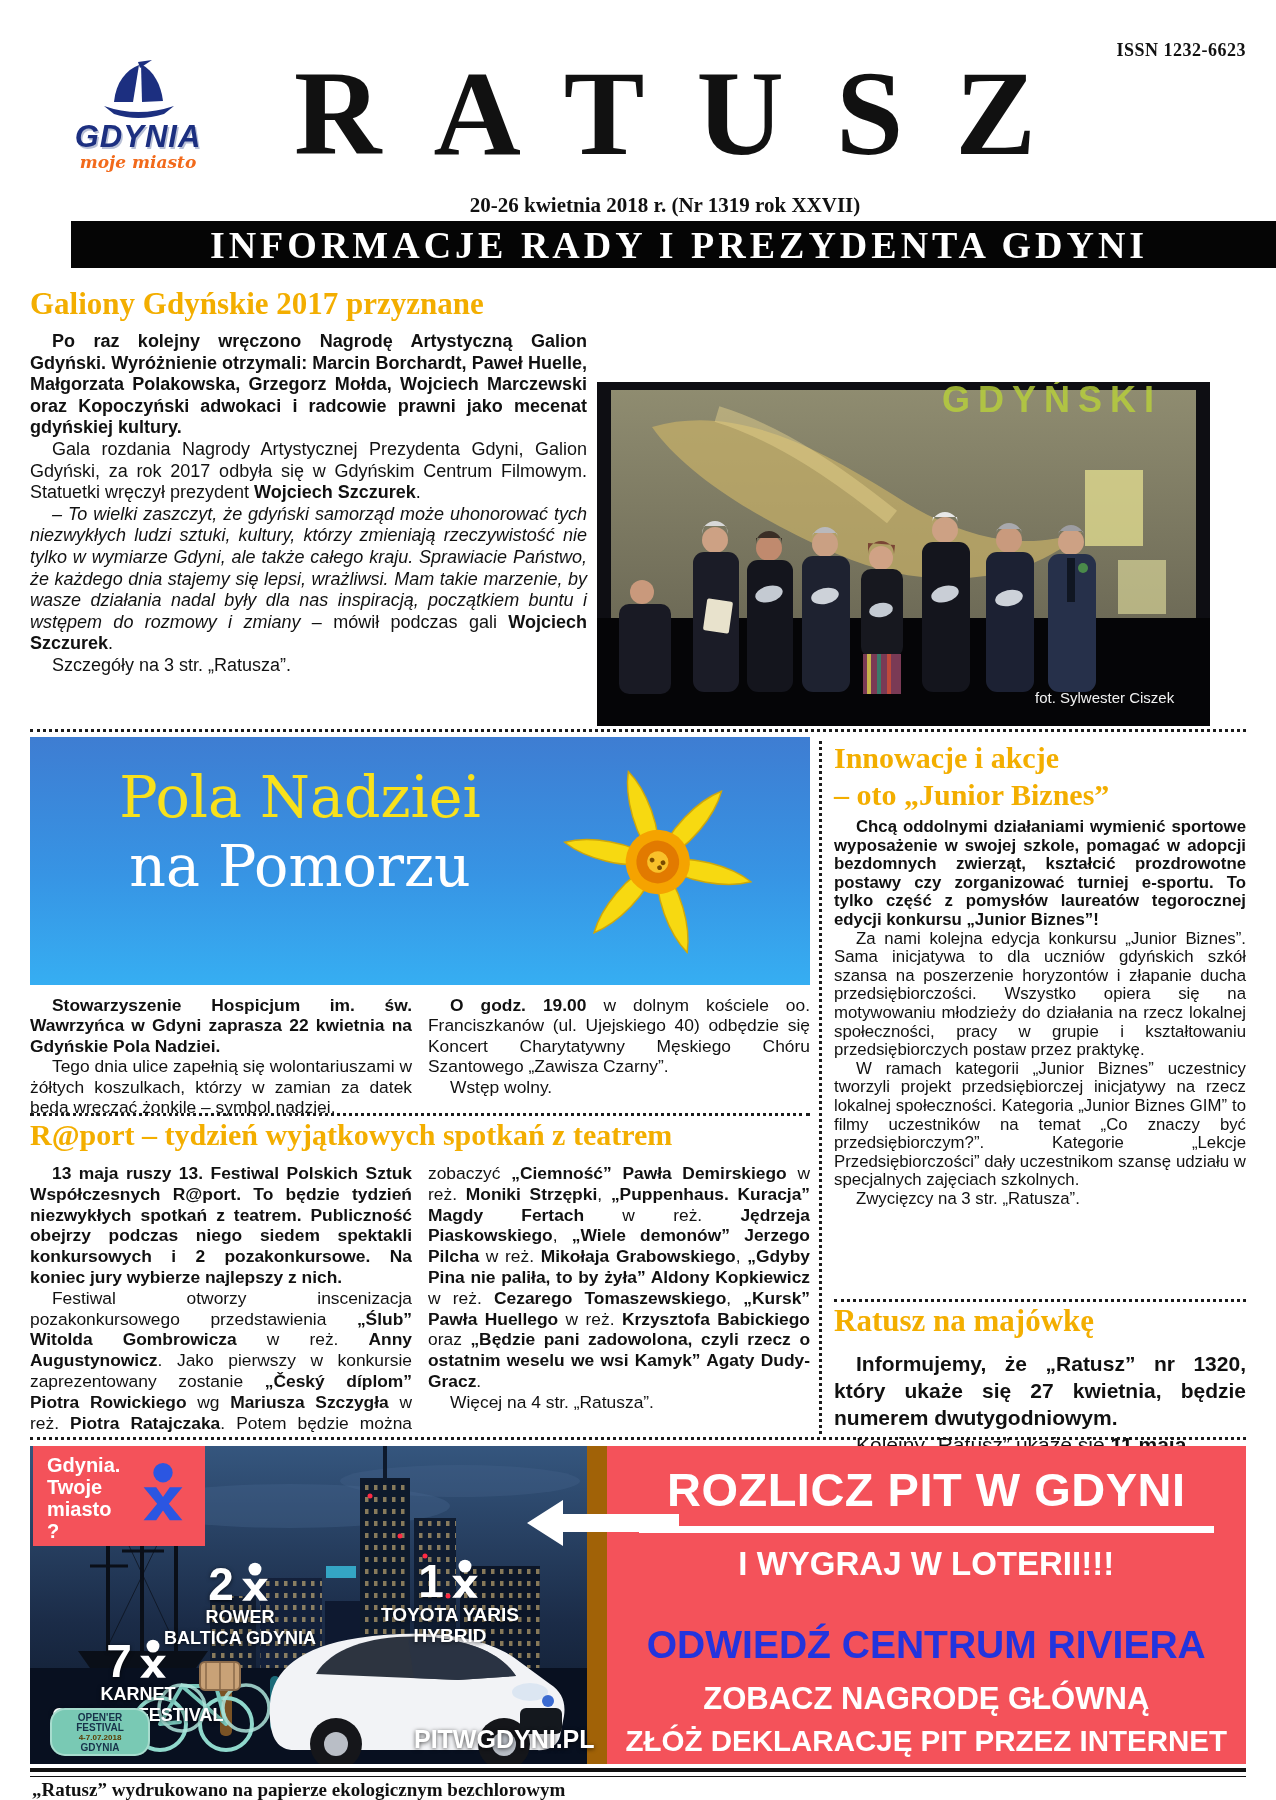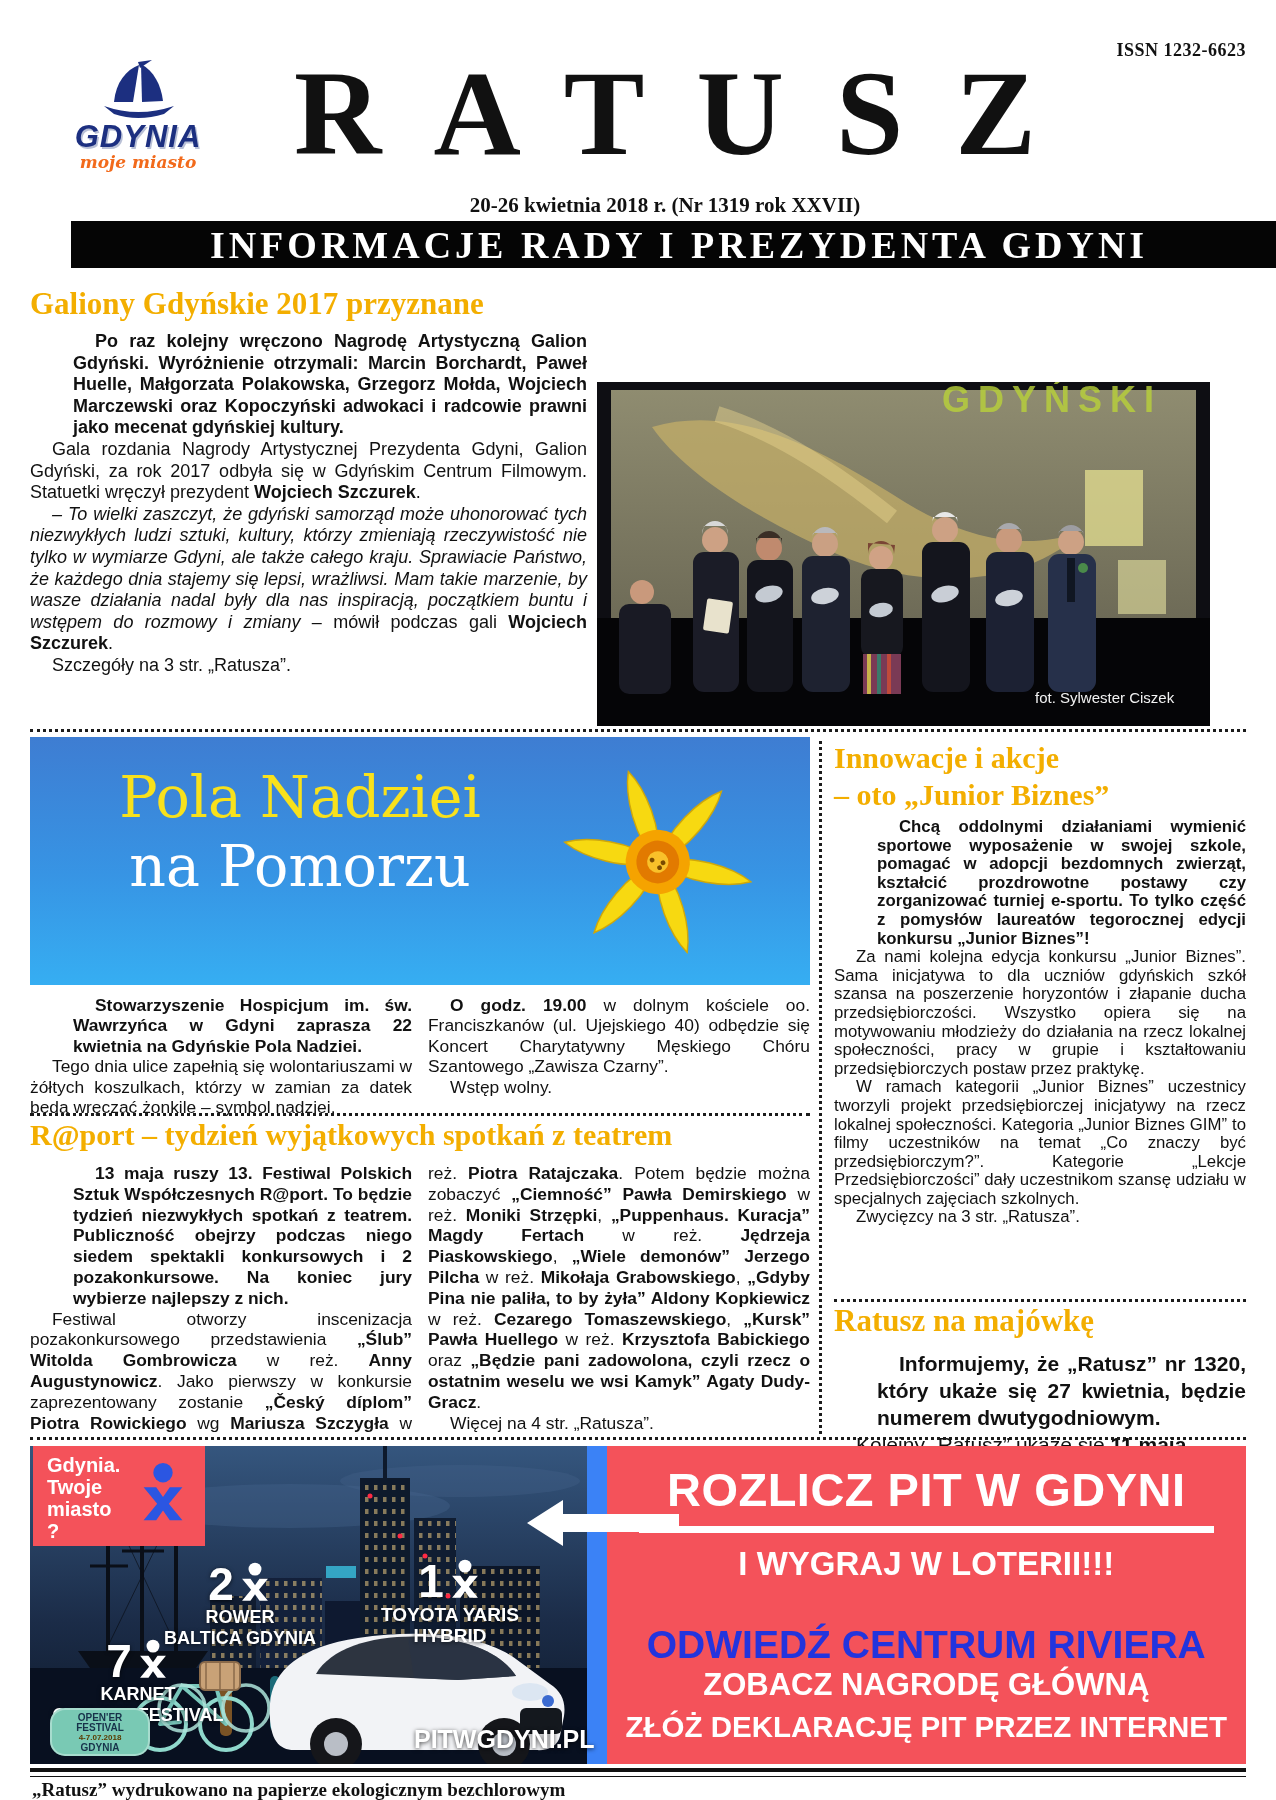--- a/index.html
+++ b/index.html
@@ -18,21 +18,21 @@
   .dateline{position:absolute;left:235px;top:193px;width:860px;text-align:center;
             font:bold 21px "Liberation Serif",serif;}
   .black-banner{position:absolute;left:30px;top:221px;width:1216px;height:47px;background:#050505;
             color:#fff;display:flex;align-items:center;justify-content:center;
             font-family:"Liberation Serif",serif;font-weight:bold;font-size:38px;letter-spacing:4px;white-space:nowrap;margin-left:41px;}
   
   .gold{color:#f3ae00;}
   .art-title{position:absolute;font-family:"Liberation Serif",serif;font-weight:bold;}
   .body-col{position:absolute;text-align:justify;}
   .body-col p{margin:0;text-indent:22px;}
-  p.lead{font-weight:bold;margin-left:43px;}
+  p.lead{font-weight:bold;}
   .rb{font-weight:bold;}
   .ri{font-style:italic;}
   .lcol{font-size:18px;line-height:21.6px;}
   .rcol{font-size:16.8px;line-height:18.6px;}
   .mcol{font-size:17.4px;line-height:20.4px;}
   .twocol{columns:2;column-gap:16px;column-fill:auto;}
   
   .dot-h{position:absolute;height:0;border-top:3px dotted #1b1b1b;}
   .dot-v{position:absolute;width:0;border-left:3px dotted #1b1b1b;}
   
@@ -40,28 +40,28 @@
   
   .pola-banner{position:absolute;left:30px;top:737px;width:780px;height:248px;overflow:hidden;
                background:linear-gradient(180deg,#3e7dd2 0%,#3794e4 55%,#36aef2 100%);}
   .pola-text{position:absolute;left:55px;top:26px;width:430px;text-align:center;
              font-family:"DejaVu Serif",serif;font-size:57px;line-height:69px;white-space:nowrap;}
   .pola-l1{color:#f8e11c;}
   .pola-l2{color:#ffffff;}
   .daffodil{position:absolute;right:-8px;top:6px;width:330px;height:238px;}
   
   .ad{position:absolute;left:30px;top:1446px;width:1216px;height:318px;display:flex;}
-  .ad-photo{position:relative;width:623px;height:318px;overflow:hidden;background:#3b82f6;}
+  .ad-photo{position:relative;width:623px;height:318px;overflow:hidden;background:#a16207;}
   .ad-red{position:relative;width:691px;height:318px;background:#f4525a;text-align:center;
           color:#fff;font-family:"Liberation Sans",sans-serif;}
   .ad-r1{font-weight:bold;font-size:47px;padding-top:16px;letter-spacing:.5px;}
   .ad-rule{width:90%;height:7px;background:#fff;margin:9px auto 12px;}
   .ad-r2{font-weight:bold;font-size:33px;}
   .ad-r3{font-weight:bold;font-size:39px;color:#2334dd;margin-top:40px;}
-  .ad-r4{font-weight:bold;font-size:31px;text-align:center;}
+  .ad-r4{font-weight:bold;font-size:31px;margin-top:14px;text-align:center;}
   .ad-r5{font-weight:bold;font-size:29.5px;margin-top:7px;}
   .ad-overlay{position:absolute;color:#fff;text-shadow:0 1px 4px rgba(0,0,0,.65);text-align:center;}
   .gdynia-box{position:absolute;left:3px;top:0;width:172px;height:100px;background:#f4525a;
               color:#fff;font-weight:bold;font-size:20px;line-height:22px;padding:8px 0 0 14px;
               box-sizing:border-box;text-align:left;}
   .gdynia-box .xmark{position:absolute;right:16px;top:16px;width:52px;height:66px;color:#2b56e2;}
   .prize-top{display:flex;align-items:center;justify-content:center;gap:4px;}
   .prize-count{font-weight:bold;font-size:46px;line-height:46px;}
   .prize-xicon{width:34px;height:44px;color:#fff;}
   .prize-line{font-weight:bold;font-size:18px;line-height:21px;}

